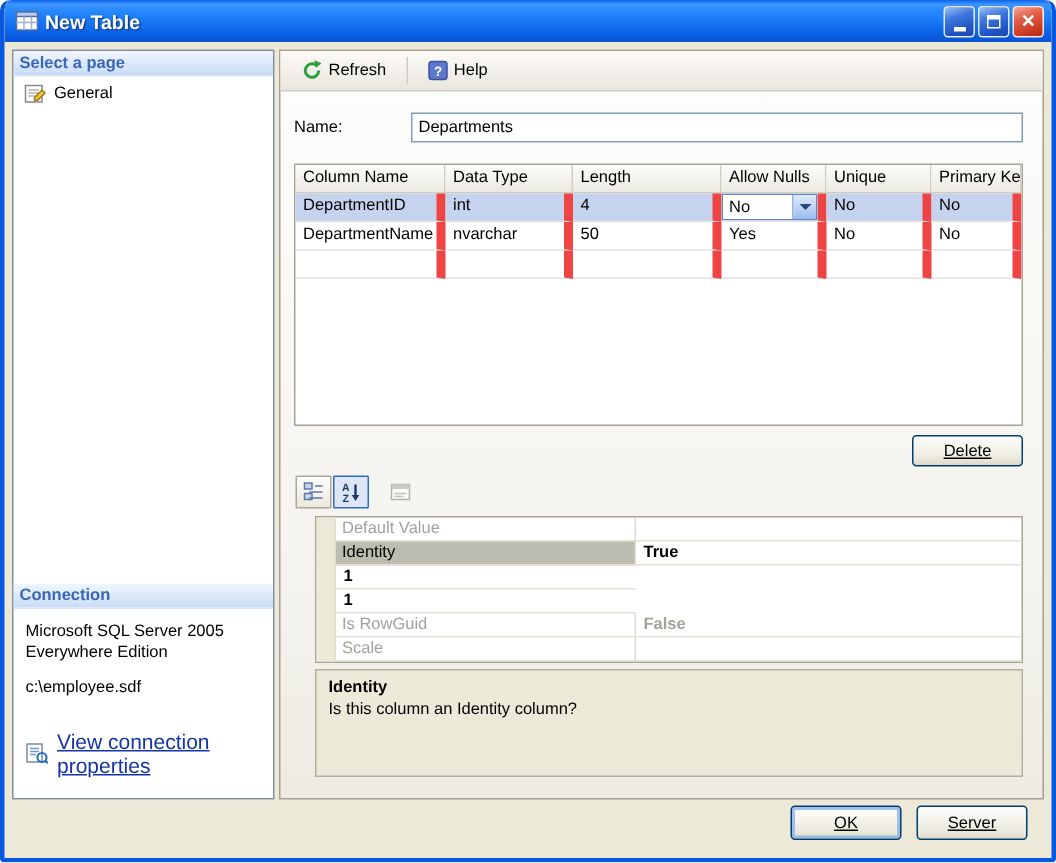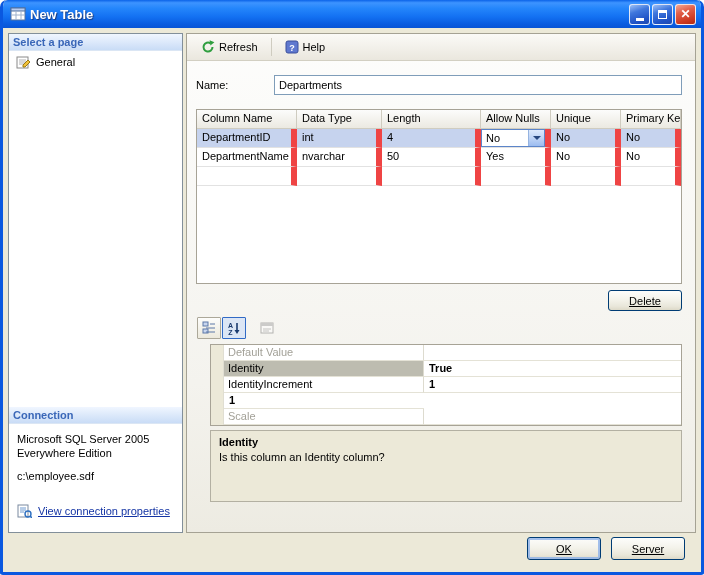--- a/index.html
+++ b/index.html
@@ -47,21 +47,21 @@
     height:17px; flex:0 0 17px; padding:2px 4px 0 4px;
     font-size:11px; font-weight:bold; color:#3a67b8;
     background:linear-gradient(180deg,#f0f6ff 0%,#c9dcf6 100%);
     border-bottom:1px solid #dbe6f4;
   }
   .side-item { display:flex; align-items:center; gap:5px; padding:4px 21px 4px 7px; font-size:11px; color:#000; cursor:pointer; }
   .side-fill { flex:1; }
   .conn-block { padding:8px 6px 0 8px; font-size:11px; color:#000; line-height:14px; }
   .conn-path { padding:10px 6px 0 8px; font-size:11px; }
   .conn-linkrow { display:flex; align-items:center; gap:6px; padding:22px 6px 14px 8px; }
-  .conn-link { font-size:11px; color:#1434a4; text-decoration:underline; cursor:pointer; }
+  .conn-link { font-size:14px; color:#1434a4; text-decoration:underline; cursor:pointer; }
 
   
   .main {
     flex:1; border:1px solid #a5a294; background:linear-gradient(180deg,#fdfdfc 0%,#f4f3ee 70%,#edebe2 100%);
     display:flex; flex-direction:column; min-width:0;
   }
   .toolbar {
     height:27px; flex:0 0 27px;
     background:linear-gradient(180deg,#fbfaf7,#eae7de);
     border-bottom:1px solid #d2cfc2;
@@ -326,26 +326,30 @@
             <div class="pg-name">Default Value</div>
             <div class="pg-value"></div>
           </div>
           <div class="pg-row selected boldval">
             <div class="pg-strip"></div>
             <div class="pg-name">Identity</div>
             <div class="pg-value">True</div>
           </div>
           <div class="pg-row boldval">
             <div class="pg-strip"></div>
-            <div class="pg-name">IdentityIncrement</div>
             <div class="pg-value">1</div>
           </div>
           <div class="pg-row boldval">
             <div class="pg-strip"></div>
             <div class="pg-value">1</div>
+          </div>
+          <div class="pg-row disabled">
+            <div class="pg-strip"></div>
+            <div class="pg-name">Is RowGuid</div>
+            <div class="pg-value">False</div>
           </div>
           <div class="pg-row disabled">
             <div class="pg-strip"></div>
             <div class="pg-name">Scale</div>
             <div class="pg-value"></div>
           </div>
         </div>
 
         <div class="prop-desc">
           <div class="desc-title">Identity</div>

